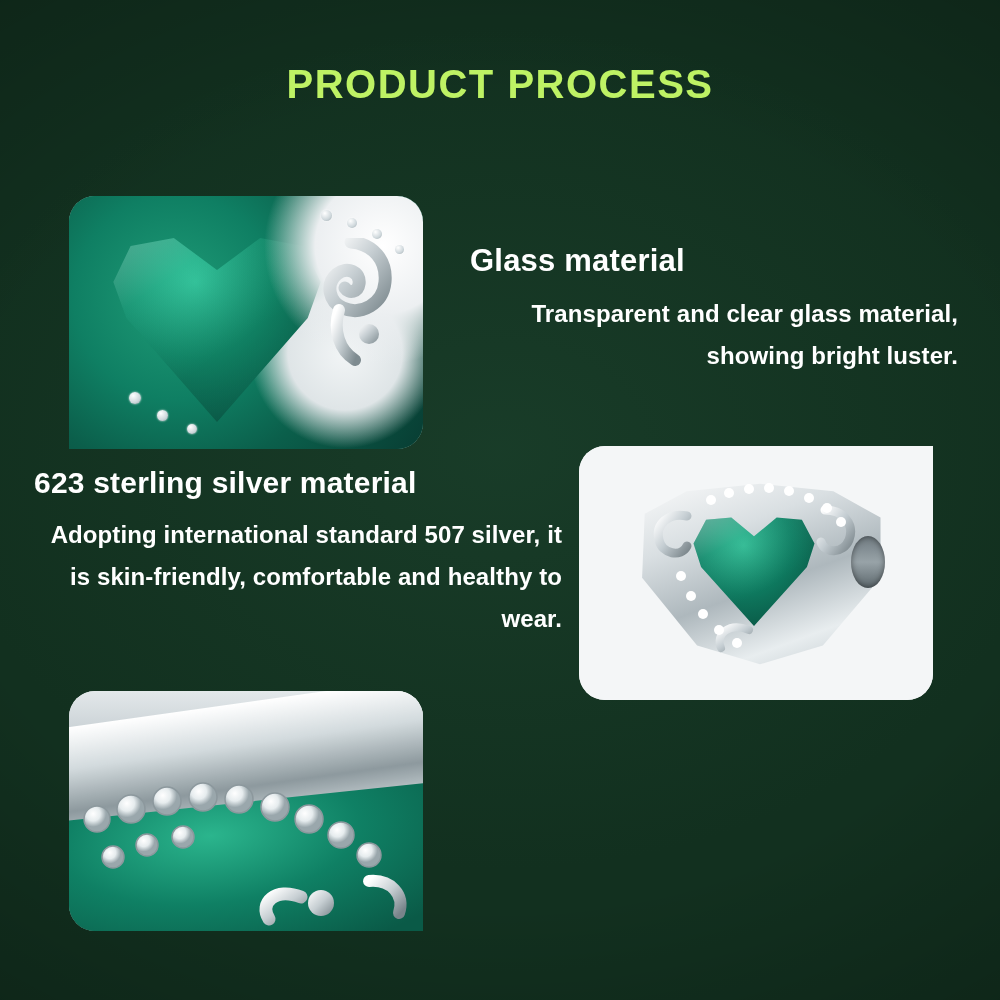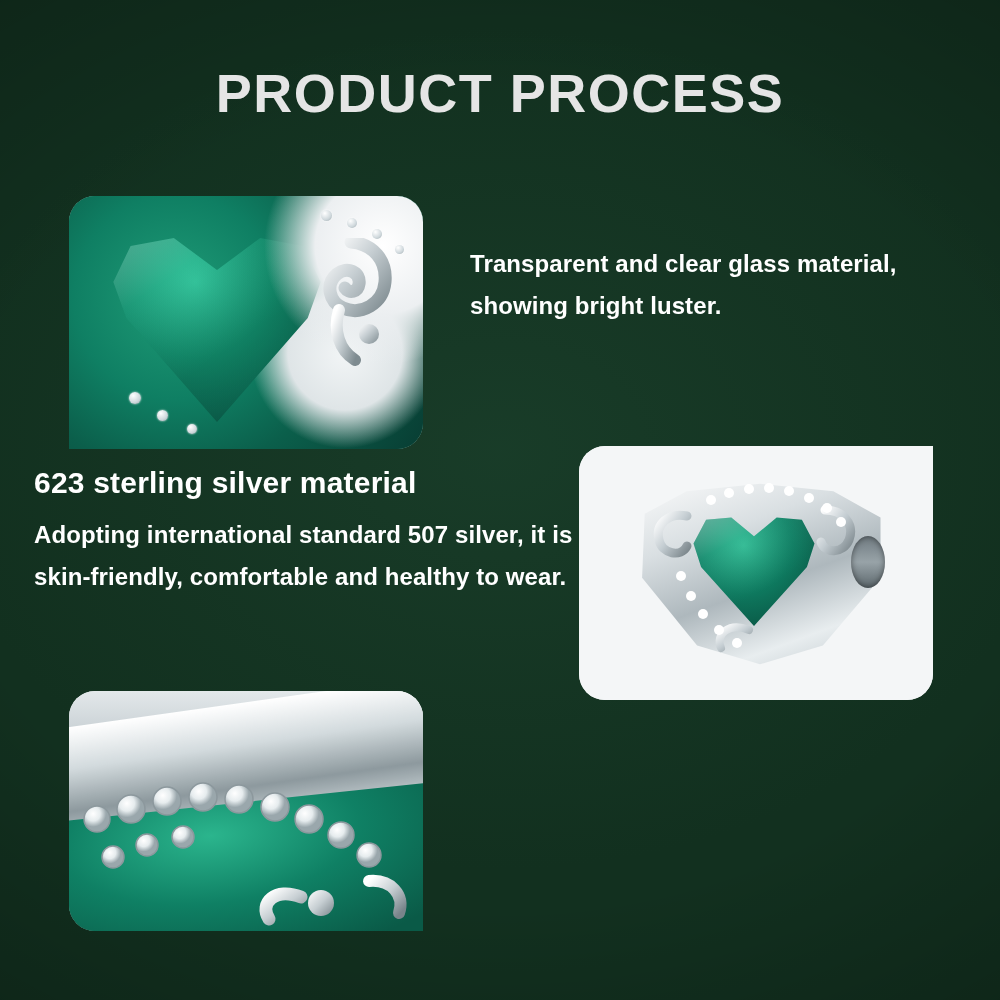--- a/index.html
+++ b/index.html
@@ -27,22 +27,22 @@
     z-index: 0;
   }
   .page > * { position: relative; z-index: 1; }
 
   .title {
     position: absolute;
     top: 62px;
     left: 0;
     width: 1000px;
     text-align: center;
-    color: #e5e5e5;
-    font-size: 54px;
+    color: #bef264;
+    font-size: 40px;
     font-weight: bold;
     letter-spacing: 1.5px;
   }
 
   
   .photo {
     position: absolute;
     background: #e9ecee;
     overflow: hidden;
   }
@@ -138,25 +138,26 @@
 
   
   .block { position: absolute; color: #ffffff; }
   .block h3 {
     margin: 0 0 14px 0;
     font-size: 31px;
     font-weight: bold;
     letter-spacing: 0.2px;
   }
   .block p {
-    margin: 0;
+    margin: 12px;
     font-size: 24px;
     font-weight: bold;
     line-height: 1.75;
     letter-spacing: 0.1px;
+    text-align: right;
   }
   .block-1 { left: 470px; top: 243px; width: 500px; }
   .block-2 { left: 34px; top: 466px; width: 540px; }
   .block-3 { left: 450px; top: 736px; width: 520px; }
   .block-2 h3 { font-size: 30px; }
 </style>
 </head>
 <body>
 
 <div class="page">
@@ -255,20 +256,21 @@
         <circle cx="78" cy="154" r="11"></circle>
         <circle cx="114" cy="146" r="11"></circle>
       </g>
       <path d="M232 206 C206 196 190 212 200 228" fill="none" stroke="url(#sg3)" stroke-width="13" stroke-linecap="round"></path>
       <circle cx="252" cy="212" r="13" fill="url(#sg3)"></circle>
       <path d="M300 190 C322 188 336 204 330 222" fill="none" stroke="url(#sg3)" stroke-width="12" stroke-linecap="round"></path>
     </svg>
   </div>
 
   <div class="block block-1">
+    <h3>Glass material</h3>
     <p>Transparent and clear glass material, showing bright luster.</p>
   </div>
 
   <div class="block block-2">
     <h3>623 sterling silver material</h3>
     <p>Adopting international standard 507 silver, it is skin-friendly, comfortable and healthy to wear.</p>
   </div>
 
 
 </div>

